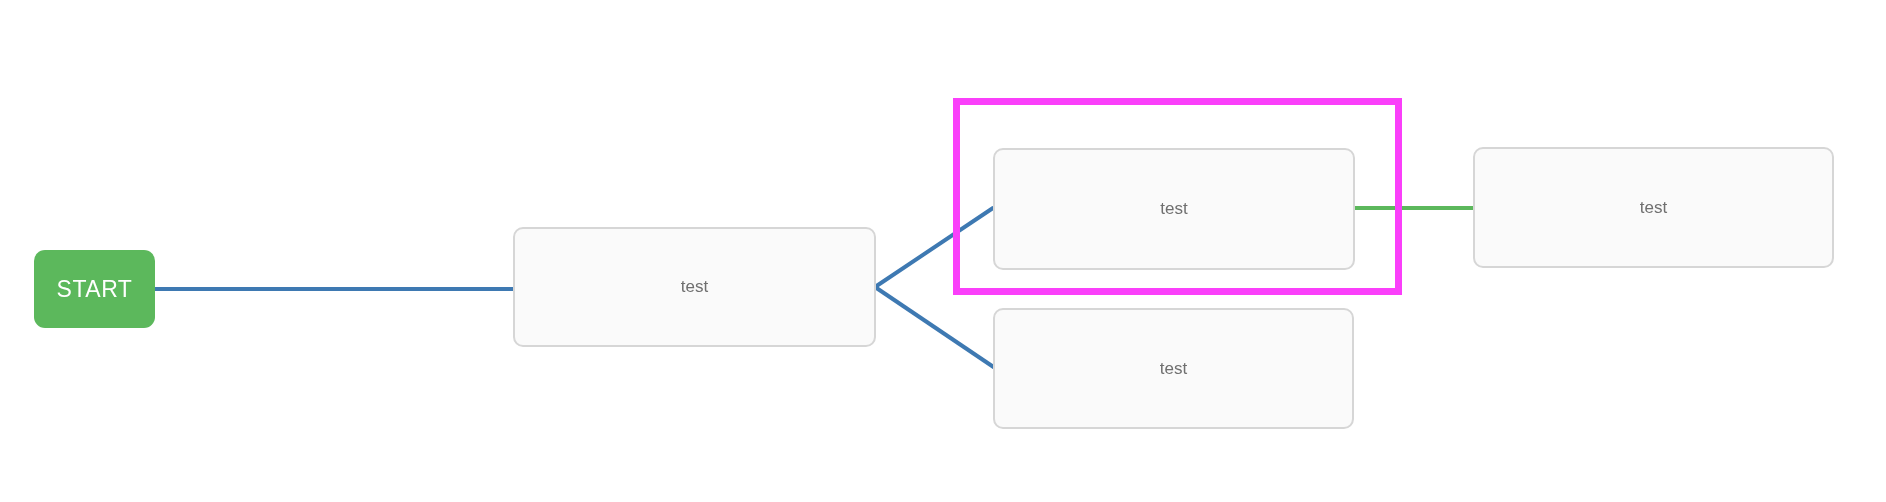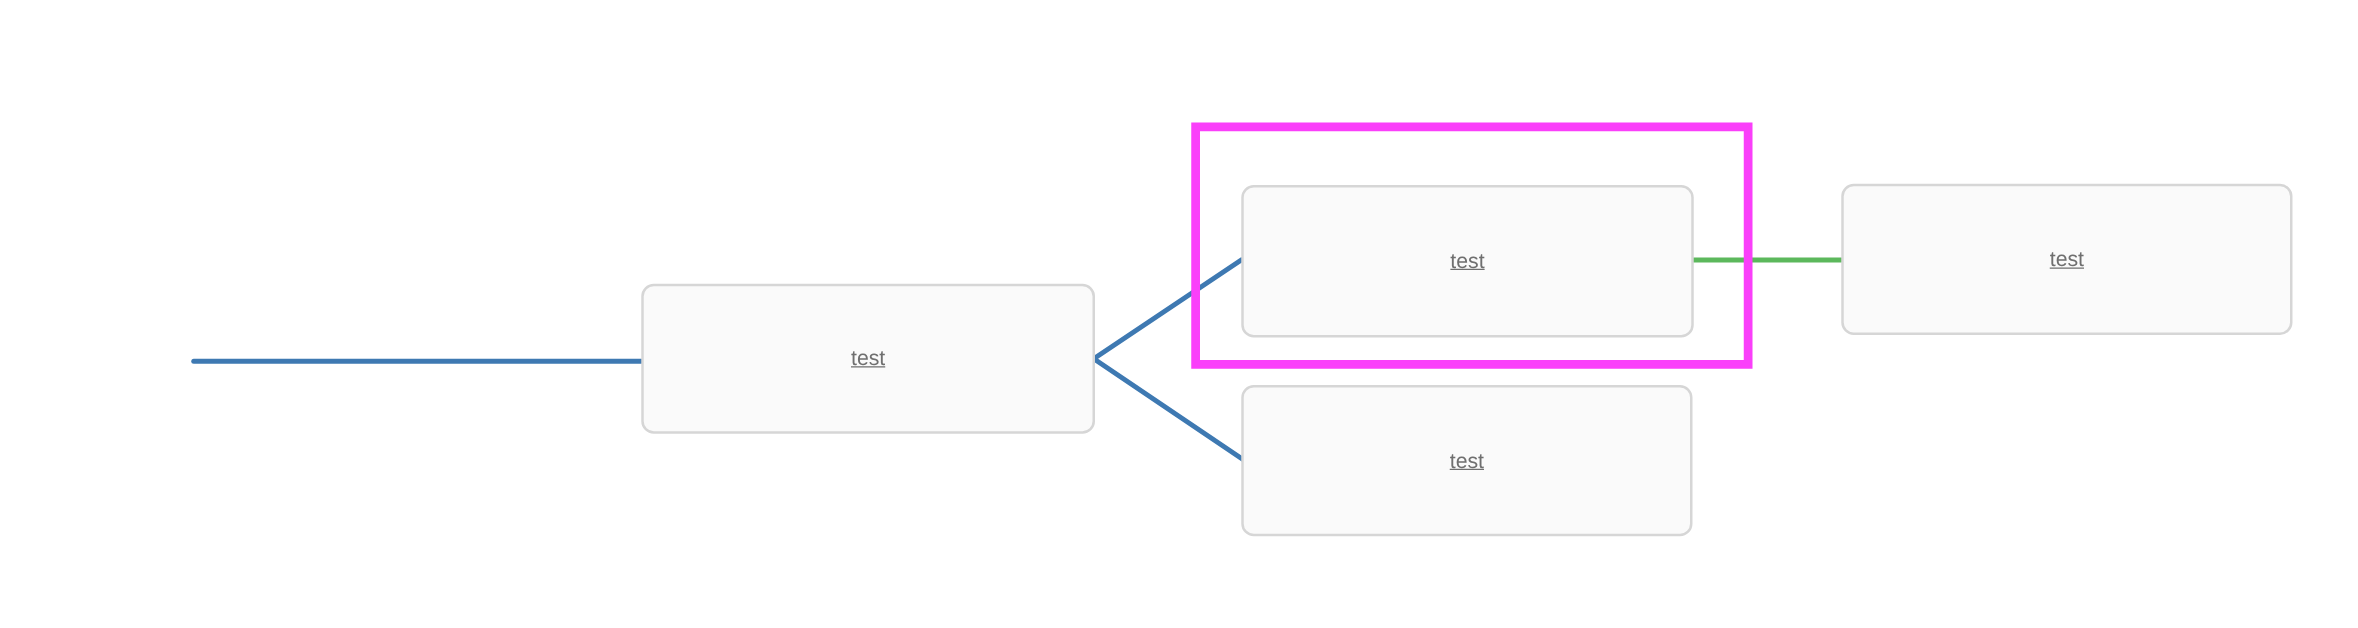--- a/index.html
+++ b/index.html
@@ -27,21 +27,20 @@
     box-sizing: border-box;
     background: var(--node-bg, #fafafa);
     border: 2px solid var(--node-border, #d6d6d6);
     border-radius: 10px;
     display: flex;
     align-items: center;
     justify-content: center;
     color: var(--node-text, #6f6f6f);
     font-size: 17px;
     cursor: pointer;
-    text-decoration: underline;
   }
   .node-start {
     background: var(--start-bg, #5cb85c);
     border: none;
     border-radius: 11px;
     color: var(--start-text, #ffffff);
     font-size: 23px;
     letter-spacing: 0.5px;
   }
   .selection-box {
@@ -62,20 +61,23 @@
 
   <svg class="edge-layer" xmlns="http://www.w3.org/2000/svg">
       <line x1="155" y1="289" x2="513" y2="289" stroke="#3e79b2" stroke-width="4" stroke-linecap="round"></line>
       <line x1="875" y1="287" x2="993" y2="208" stroke="#3e79b2" stroke-width="4" stroke-linecap="round"></line>
       <line x1="875" y1="287" x2="995" y2="368" stroke="#3e79b2" stroke-width="4" stroke-linecap="round"></line>
       <line x1="1355" y1="208" x2="1473" y2="208" stroke="#5cb85c" stroke-width="4" stroke-linecap="round"></line>
     </svg>
 
   <div class="selection-box" style="left: 953px; top: 98px; width: 449px; height: 197px; border-color: rgb(250, 63, 250);"></div>
 
+  <div class="node node-start" style="left: 34px; top: 250px; width: 121px; height: 78px;">
+    <span class="node-label">START</span>
+  </div>
 
   <div class="node" style="left: 513px; top: 227px; width: 363px; height: 120px;">
     <span class="node-label">test</span>
   </div>
 
   <div class="node" style="left: 993px; top: 148px; width: 362px; height: 122px;">
     <span class="node-label">test</span>
   </div>
 
   <div class="node" style="left: 993px; top: 308px; width: 361px; height: 121px;">

